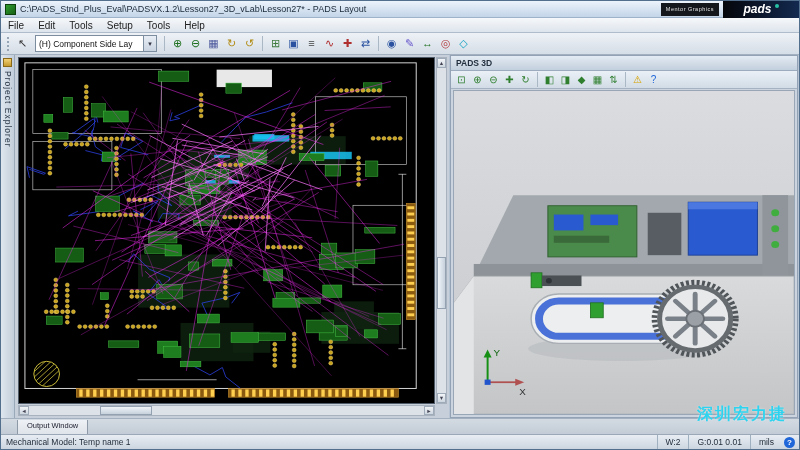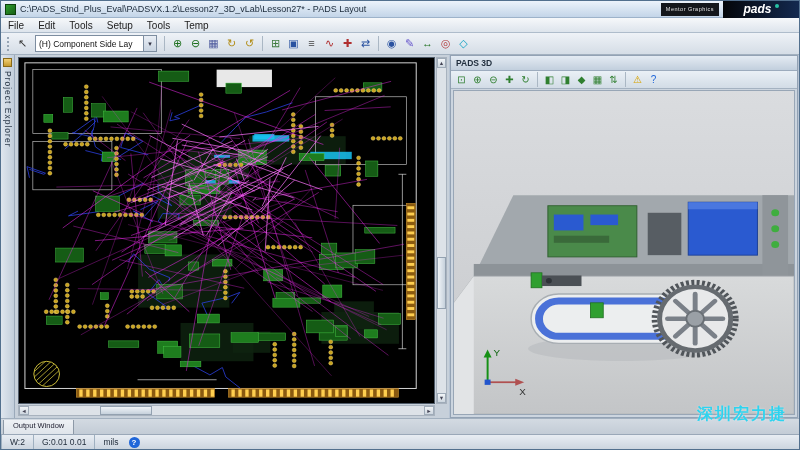--- a/index.html
+++ b/index.html
@@ -49,21 +49,21 @@
   .panel3d{position:absolute;right:1px;top:0;bottom:0;width:348px;background:#ccd5df;border:1px solid #93a2b4;}
   .p3d-header{height:15px;display:flex;align-items:center;padding:0 5px;background:linear-gradient(#e4ebf3,#c2cfdd);border-bottom:1px solid #9cabbd;}
   .p3d-title{font-size:8.5px;font-weight:bold;color:#22303f;flex:1;}
   .p3d-toolbar{height:18px;display:flex;align-items:center;gap:1px;padding:0 3px;background:linear-gradient(#eaf0f6,#d2dce6);border-bottom:1px solid #a4b2c1;}
   .tbi3{width:15px;height:15px;display:flex;align-items:center;justify-content:center;font-size:10px;line-height:1;border:1px solid transparent;border-radius:2px;}
   .view3d{position:absolute;top:34px;left:2px;right:2px;bottom:2px;border:1px solid #98a6b6;background:#cfd2d5;}
   .view3d svg{width:100%;height:100%;display:block;}
 
   
   .output-row{position:absolute;left:0;right:0;bottom:15px;height:16px;background:linear-gradient(#d3dae2,#c3ccd6);border-top:1px solid #a2b0bf;display:flex;align-items:flex-start;}
-  .output-tab{margin-left:2px;margin-top:1px;padding:1px 9px 15px;font-size:7.5px;color:#223;background:linear-gradient(#eef1f5,#d3dae2);border:1px solid #8d99a7;border-top:none;border-radius:0 0 3px 3px;}
+  .output-tab{margin-left:16px;margin-top:1px;padding:1px 9px 15px;font-size:7.5px;color:#223;background:linear-gradient(#eef1f5,#d3dae2);border:1px solid #8d99a7;border-top:none;border-radius:0 0 3px 3px;}
 
   
   .statusbar{position:absolute;left:0;right:0;bottom:0;height:15px;display:flex;align-items:center;background:linear-gradient(#e8edf3,#ccd5df);border-top:1px solid #9aa8b8;font-size:8.5px;color:#1e2a38;}
   .status-left{flex:1;padding-left:5px;white-space:nowrap;overflow:hidden;}
   .seg{border-left:1px solid #9fb0c0;height:100%;display:flex;align-items:center;padding:0 8px;white-space:nowrap;}
   .coords{min-width:110px;justify-content:flex-end;gap:10px;}
   .help-circle{width:11px;height:11px;border-radius:50%;background:#1f66d9;color:#fff;font-size:8px;font-weight:bold;display:flex;align-items:center;justify-content:center;margin:0 4px 0 2px;}
 
   .watermark{position:absolute;right:12px;bottom:24px;font-size:16px;font-weight:bold;color:#2ed3ef;letter-spacing:2px;z-index:20;text-shadow:0 0 2px rgba(255,255,255,.5);}
 </style>
@@ -81,21 +81,21 @@
       <span class="pads-dot"></span>
     </div>
   </div>
 
   <div class="menubar">
     <span class="menu-item">File</span>
     <span class="menu-item">Edit</span>
     <span class="menu-item">Tools</span>
     <span class="menu-item">Setup</span>
     <span class="menu-item">Tools</span>
-    <span class="menu-item">Temp</span>
+    <span class="menu-item">Help</span>
   </div>
 
   <div class="toolbar">
     <div class="grip"></div>
     <span class="tbi" style="color: rgb(51, 51, 51);">↖</span>
     <div class="layer-combo">
       <span class="combo-text">(H) Component Side Lay</span>
       <span class="combo-arrow">▾</span>
     </div>
     <div class="tsep"></div>
@@ -721,20 +721,21 @@
         </svg>
       </div>
     </div>
   </div>
 
   <div class="output-row">
     <div class="output-tab">Output Window</div>
   </div>
 
   <div class="statusbar">
+    <div class="status-left">Mechanical Model: Temp name 1</div>
     <div class="seg">W:2</div>
     <div class="seg">G:0.01 0.01</div>
     <div class="seg">mils</div>
     <div class="help-circle">?</div>
   </div>
 
   <div class="watermark">深圳宏力捷</div>
 </div>
 
 </body></html>

